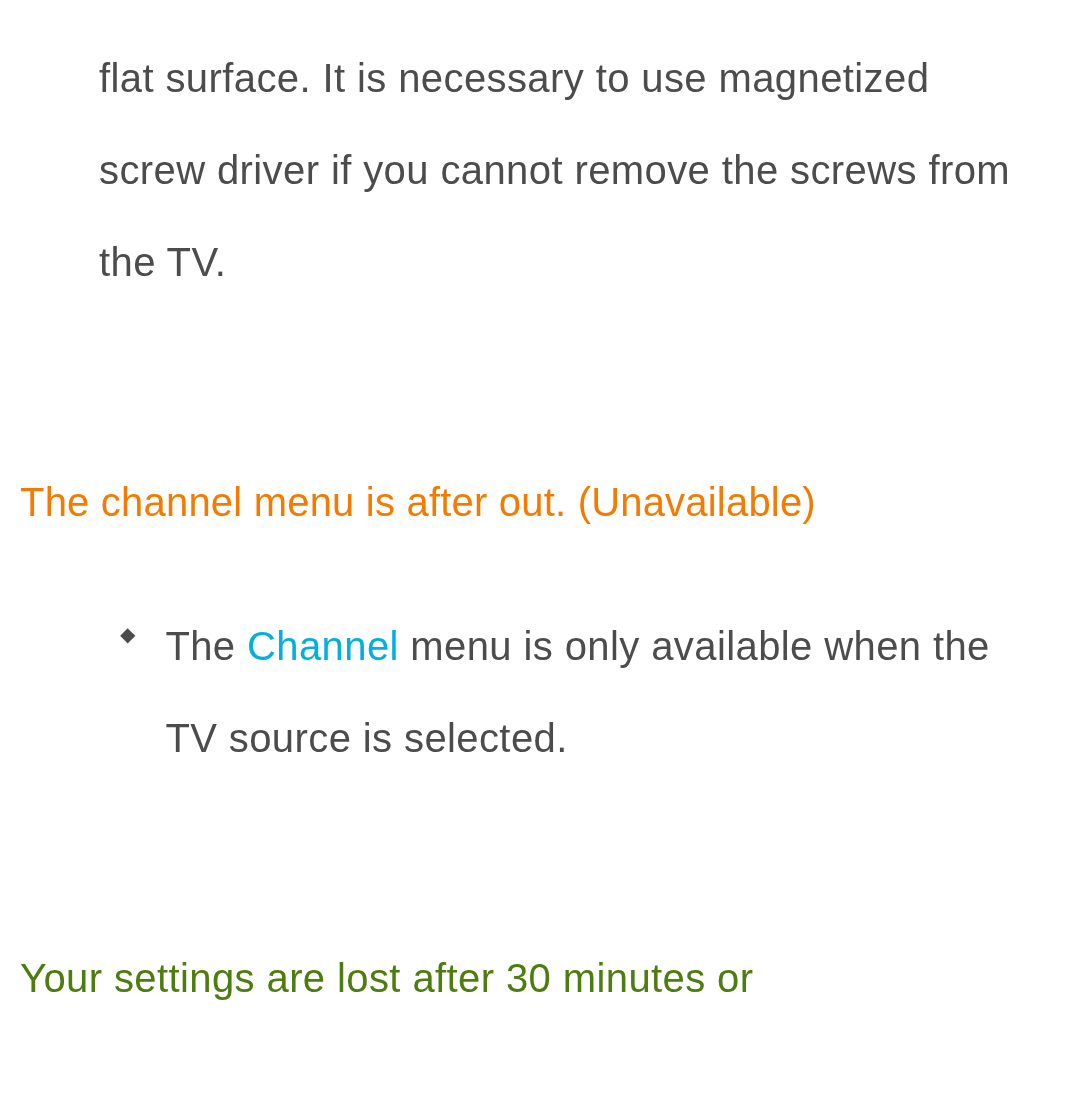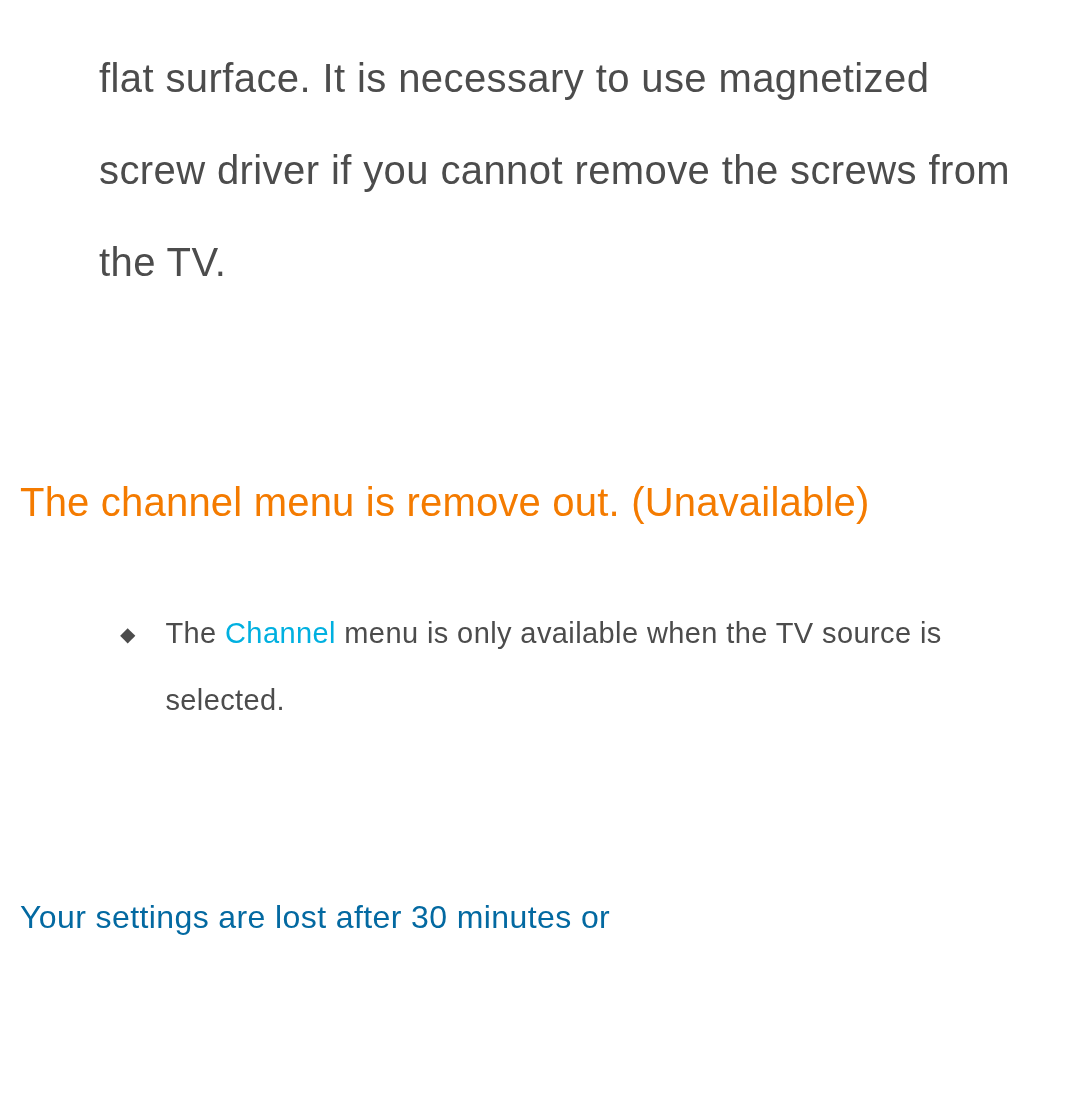--- a/index.html
+++ b/index.html
@@ -42,45 +42,45 @@
       margin-right: 60px;
     }
     .bullet-marker {
       font-size: 20px;
       color: #4c4c4c;
       margin-top: 22px;
       margin-right: 30px;
       flex-shrink: 0;
     }
     .bullet-text2 {
-      font-size: 29px;
+      font-size: 40px;
       color: #4c4c4c;
       line-height: 2.3;
       letter-spacing: 0.4px;
     }
     .highlight {
       color: #00b0e0;
     }
     .heading2 {
-      font-size: 32px;
-      color: #0369a1;
+      font-size: 40px;
+      color: #4d7c0f;
       line-height: 2.3;
       letter-spacing: 0.4px;
       margin-left: 20px;
       margin-top: 148px;
       margin-right: 60px;
     }
   </style>
 </head>
 <body>
 
 <div class="content">
   <div class="bullet-text1">flat surface. It is necessary to use magnetized screw driver if you cannot remove the screws from the TV.</div>
 
-  <div class="heading">The channel menu is remove out. (Unavailable)</div>
+  <div class="heading">The channel menu is after out. (Unavailable)</div>
 
   <div class="bullet-row">
     <div class="bullet-marker">◆</div>
     <div class="bullet-text2">
       <span>The </span><span class="highlight">Channel</span><span> menu is only available when the TV source is selected.</span>
     </div>
   </div>
 
   <div class="heading2">Your settings are lost after 30 minutes or</div>
 </div>

